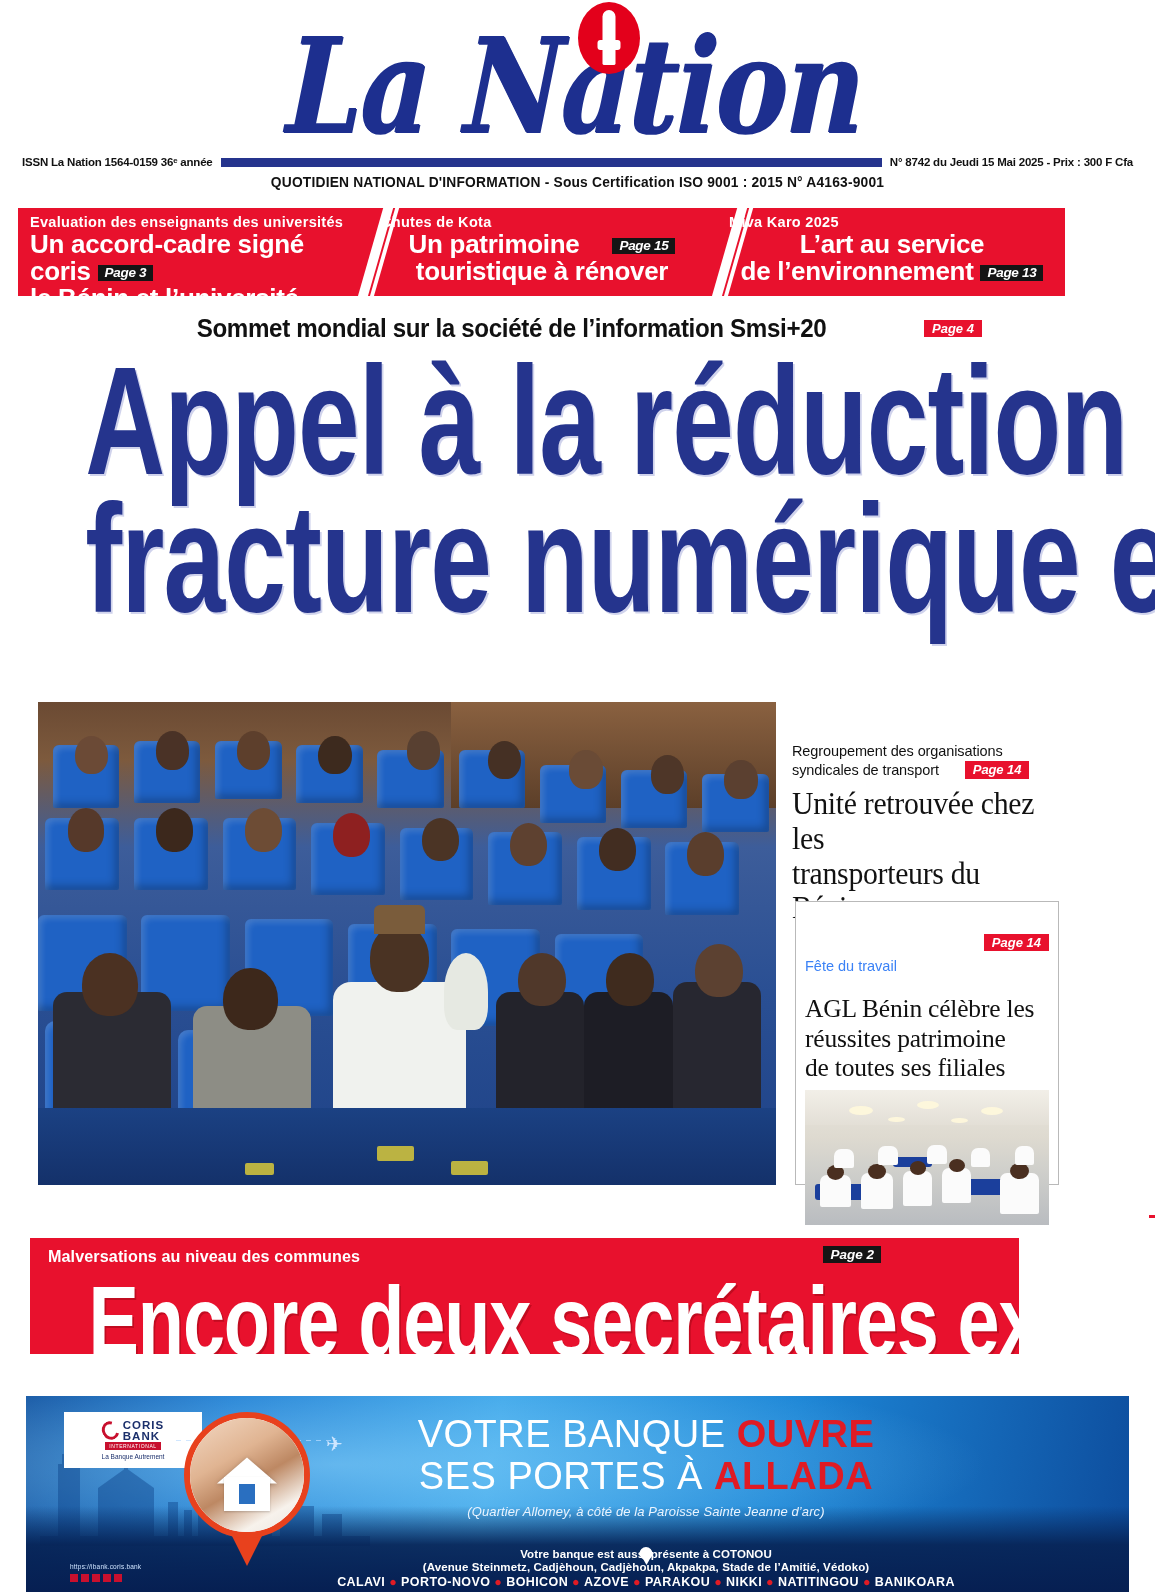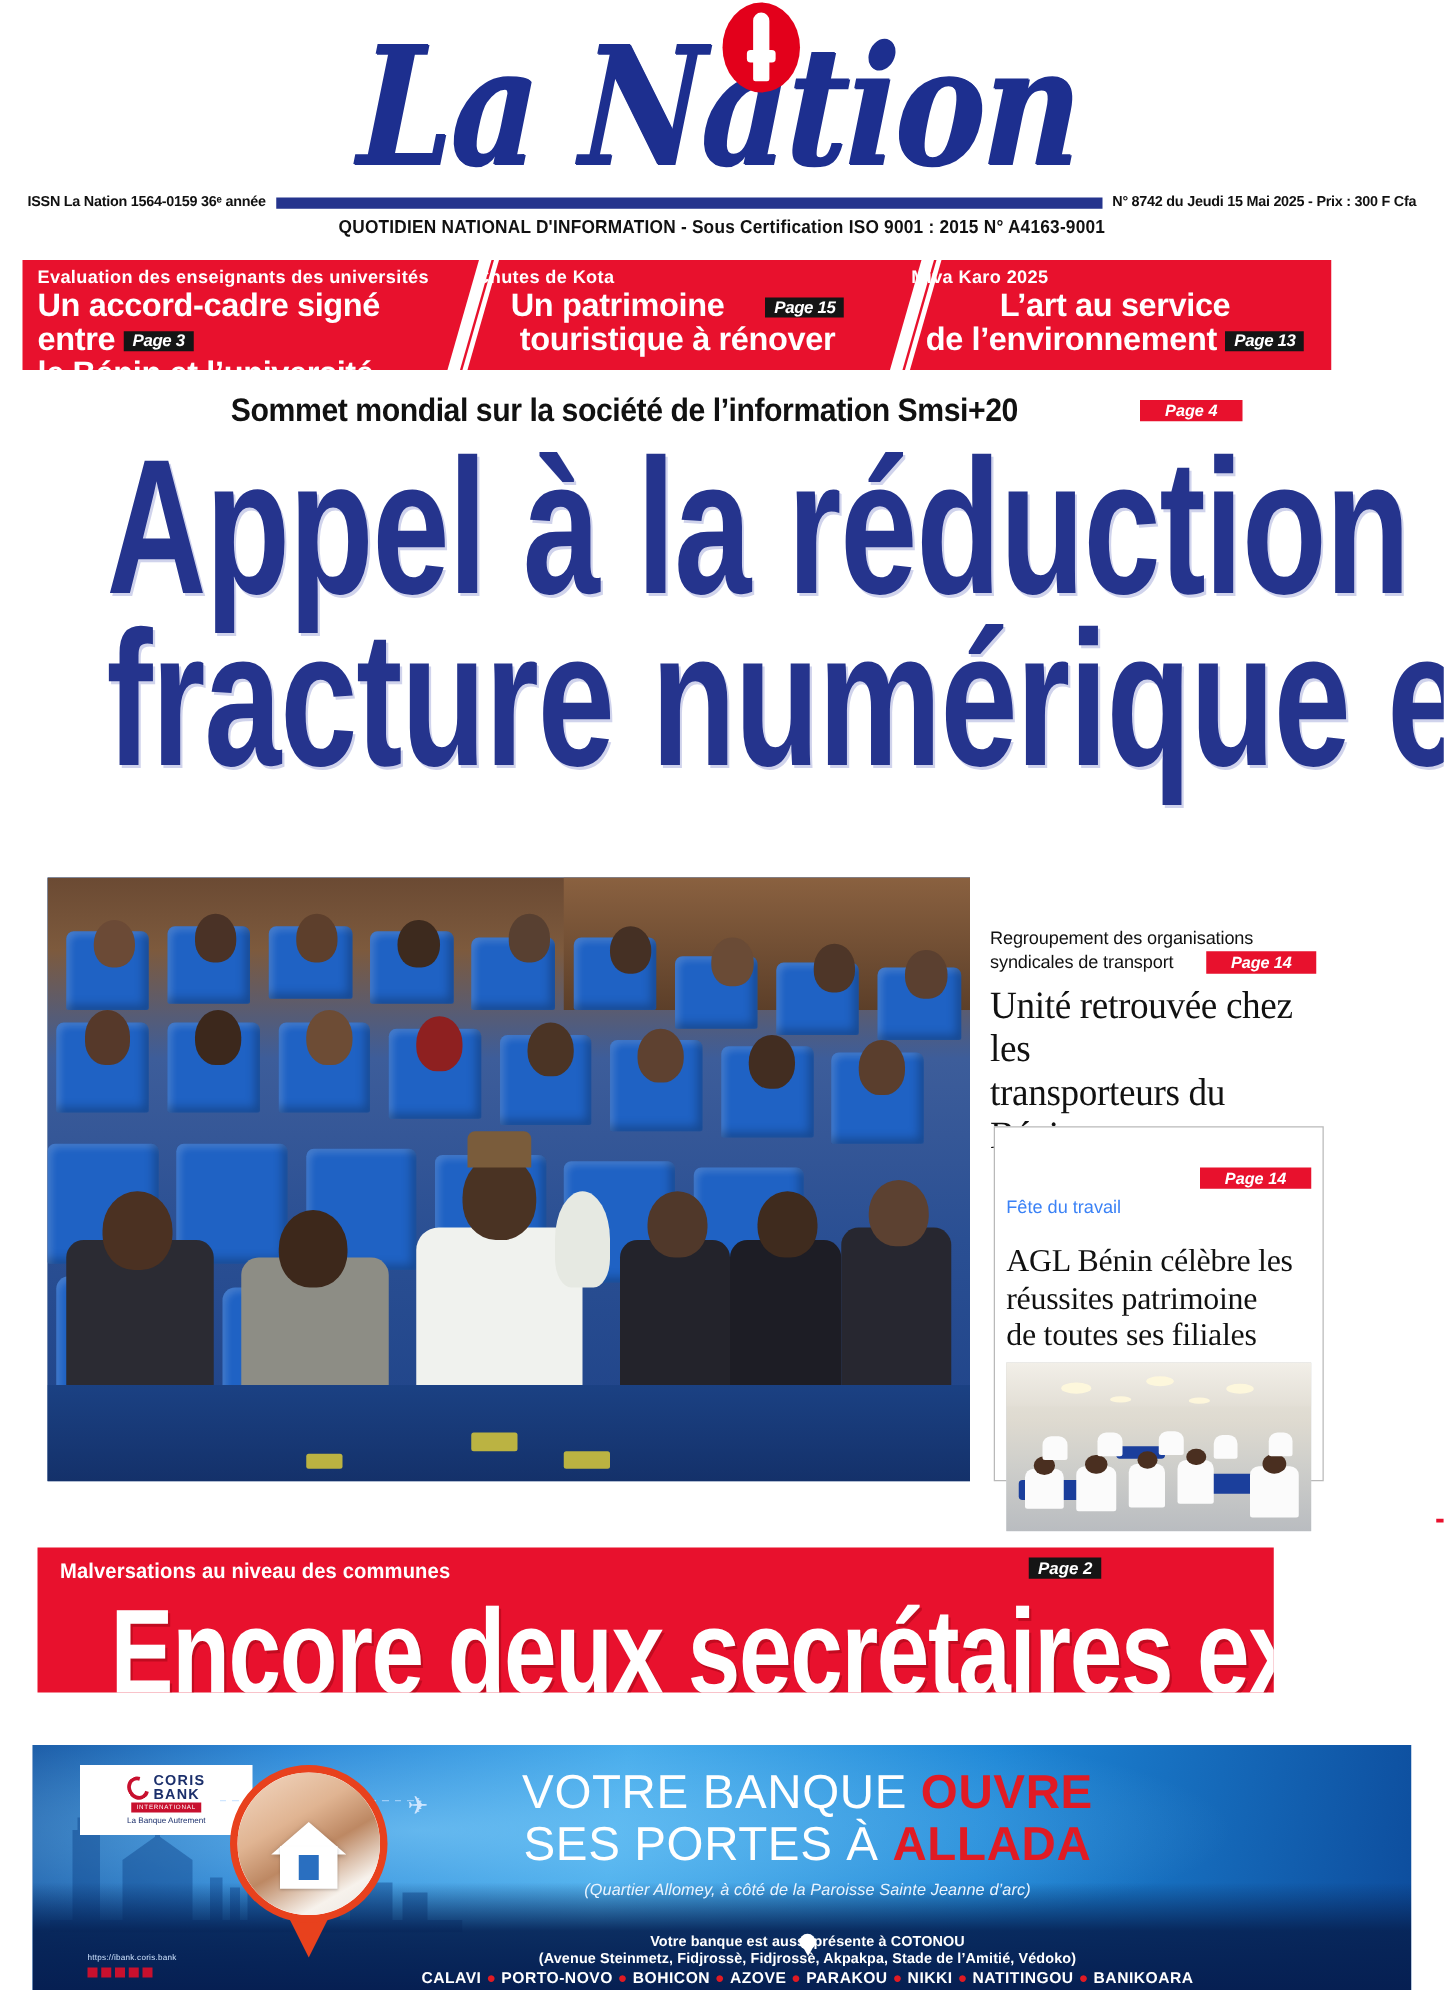--- a/index.html
+++ b/index.html
@@ -114,21 +114,21 @@
     display: flex; align-items: center; justify-content: center; gap: 0;
   }
   .lead-kicker {
     font-family: "Liberation Sans Narrow", "Liberation Sans", sans-serif;
     font-size: 26px; font-weight: bold; color: #111;
     letter-spacing: -0.4px; transform: scaleX(0.93);
   }
   .pagebox-red {
     background: #e8112d; color: #fff;
     font-size: 13px; font-weight: bold; font-style: italic;
-    padding: 1px 20px; white-space: nowrap;
+    padding: 1px 8px; white-space: nowrap;
   }
 
   
   .lead-head {
     position: absolute; left: 18px; right: 18px; top: 352px;
     text-align: center;
     color: #25348d;
     font-family: "Liberation Sans Narrow", "Liberation Sans", sans-serif;
     font-weight: bold;
     font-size: 126px;
@@ -381,21 +381,21 @@
     <div class="rule-bar"></div>
     <div class="issue-info">N° 8742 du Jeudi 15 Mai  2025 - Prix : 300 F Cfa</div>
   </div>
   <div class="tagline">QUOTIDIEN  NATIONAL  D'INFORMATION - Sous Certification ISO 9001 : 2015 N° A4163-9001</div>
 
   <div class="red-strip">
 
     <div class="rs-cell c1">
       <div class="rs-kicker">Evaluation des enseignants des universités</div>
       <div class="rs-title">
-        <span>Un accord-cadre signé entre</span>
+        <span>Un accord-cadre signé coris</span>
         <span class="pagebox-dark">Page 3</span>
         <div>le Bénin et l’université d’Ottawa</div>
       </div>
     </div>
 
     <div class="rs-cell c2">
       <div class="rs-kicker">Chutes de Kota</div>
       <div class="rs-title">
         <span>Un patrimoine</span>
         <span class="pagebox-dark" style="margin-left:26px">Page 15</span>
@@ -623,21 +623,21 @@
       </div>
       <div class="ad-l2">
         <span>SES PORTES À </span><b>ALLADA</b>
       </div>
       <div class="ad-paren">(Quartier Allomey, à côté de la Paroisse Sainte Jeanne d’arc)</div>
       <div class="ad-pin-small"></div>
     </div>
 
     <div class="ad-foot">
       <div class="ad-f1">Votre banque est aussi présente à COTONOU</div>
-      <div class="ad-f2">(Avenue Steinmetz, Fidjrossè, Fidjrossè, Akpakpa, Stade de l’Amitié, Védoko)</div>
+      <div class="ad-f2">(Avenue Steinmetz, Cadjèhoun, Cadjèhoun, Akpakpa, Stade de l’Amitié, Védoko)</div>
       <div class="ad-f3"><span>CALAVI</span><i>●</i><span>PORTO-NOVO</span><i>●</i><span>BOHICON</span><i>●</i><span>AZOVE</span><i>●</i><span>PARAKOU</span><i>●</i><span>NIKKI</span><i>●</i><span>NATITINGOU</span><i>●</i><span>BANIKOARA</span></div>
     </div>
 
     <div class="ad-url">https://ibank.coris.bank</div>
     <div class="ad-social">
       <span></span>
       <span></span>
       <span></span>
       <span></span>
       <span></span>

